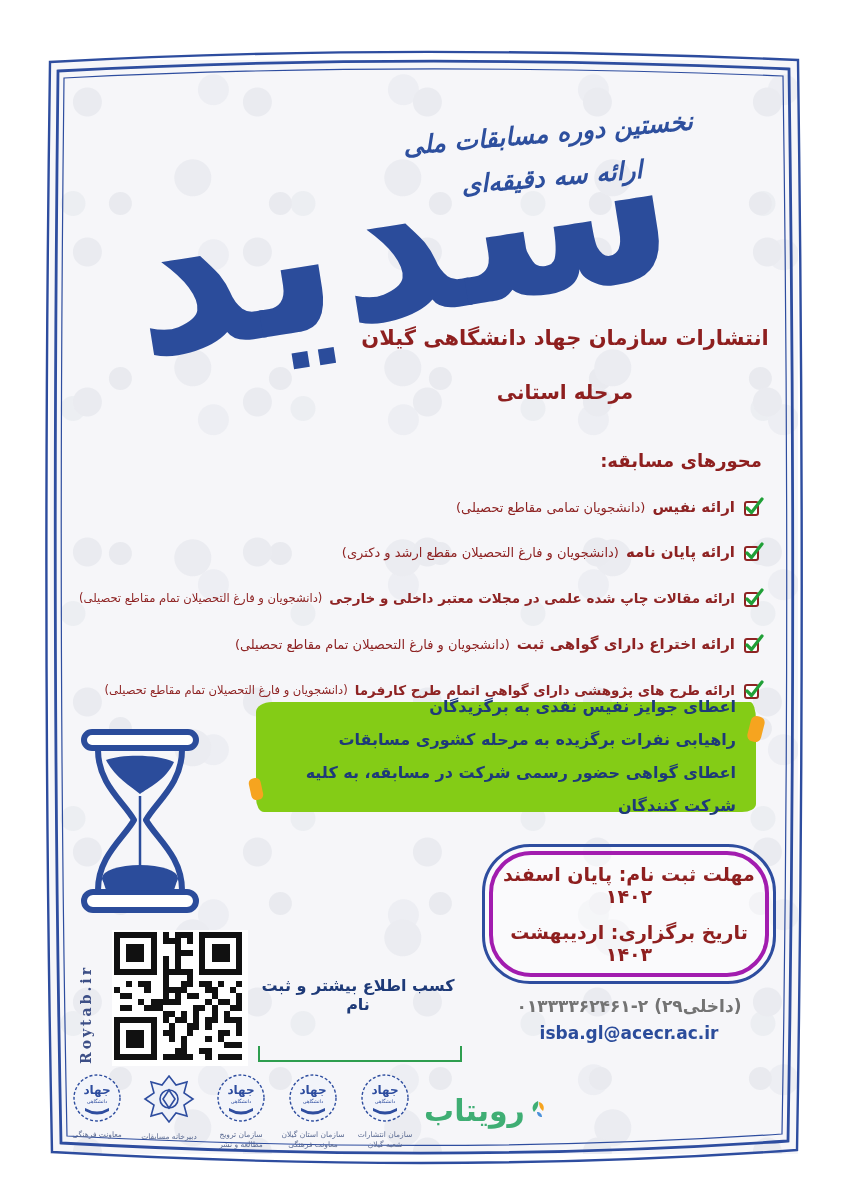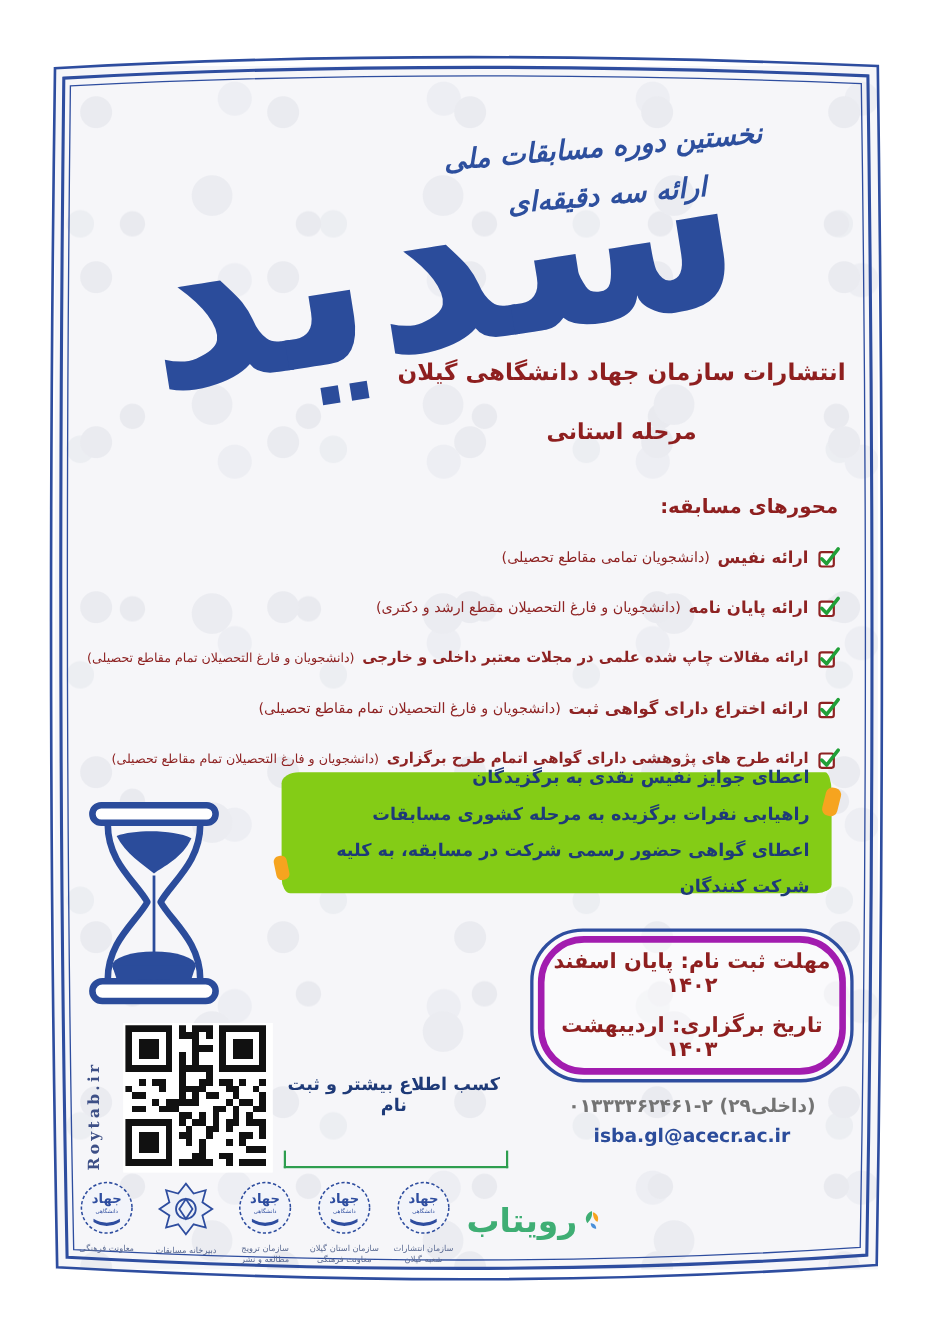--- a/index.html
+++ b/index.html
@@ -64,21 +64,21 @@
     color:#1e3a78;font-weight:bold;font-size:16px;line-height:2.05;text-align:right;
   }
   .hourglass{position:absolute;left:70px;top:728px;}
   
   .dates-box{
     position:absolute;left:482px;top:844px;width:294px;height:140px;
     border:3px solid #2e4d9f;border-radius:48px;background:rgba(255,255,255,0.45);
     box-sizing:border-box;padding:4px;
   }
   .dates-box .inner{
-    width:100%;height:100%;border:6px solid #a21caf;border-radius:42px;
+    width:100%;height:100%;border:4px solid #a21caf;border-radius:42px;
     box-sizing:border-box;display:flex;flex-direction:column;justify-content:center;
     gap:14px;direction:rtl;
   }
   .dates-box .d-line{color:#8e1f1f;font-weight:bold;font-size:19px;text-align:center;}
   
   .contact{position:absolute;left:470px;top:996px;width:318px;text-align:center;}
   .phone-row{display:flex;direction:ltr;justify-content:center;gap:6px;color:#737373;font-weight:bold;font-size:17px;}
   .email{margin-top:7px;color:#2b4c9b;font-weight:bold;font-size:17px;direction:ltr;}
   
   .qr-wrap{position:absolute;left:112px;top:930px;width:132px;height:132px;background:#ffffff;padding:2px;}
@@ -175,21 +175,21 @@
     <span class="t-rest">(دانشجویان و فارغ التحصیلان تمام مقاطع تحصیلی)</span>
   </div>
 
   <div class="topic long" style="top:679px">
     <span class="check">
       <svg width="22" height="22" viewBox="0 0 22 22">
           <rect x="3" y="6" width="13" height="13" rx="2" fill="#ffffff" stroke="#8e2323" stroke-width="2"></rect>
           <path d="M5,12 l4.5,4.5 L20,3" fill="none" stroke="#21a038" stroke-width="3.2" stroke-linecap="round" stroke-linejoin="round"></path>
         </svg>
     </span>
-    <span class="t-bold">ارائه طرح های پژوهشی دارای گواهی اتمام طرح برگزاری</span>
+    <span class="t-bold">ارائه طرح های پژوهشی دارای گواهی اتمام طرح کارفرما</span>
     <span class="t-rest">(دانشجویان و فارغ التحصیلان تمام مقاطع تحصیلی)</span>
   </div>
 
   <div class="banner">
     <div class="b-line">اعطای جوایز نفیس نقدی به برگزیدگان</div>
     <div class="b-line">راهیابی نفرات برگزیده به مرحله کشوری مسابقات</div>
     <div class="b-line">اعطای گواهی حضور رسمی شرکت در مسابقه، به کلیه شرکت کنندگان</div>
   </div>
 
   <svg class="hourglass" width="140" height="195" viewBox="0 0 140 195">

